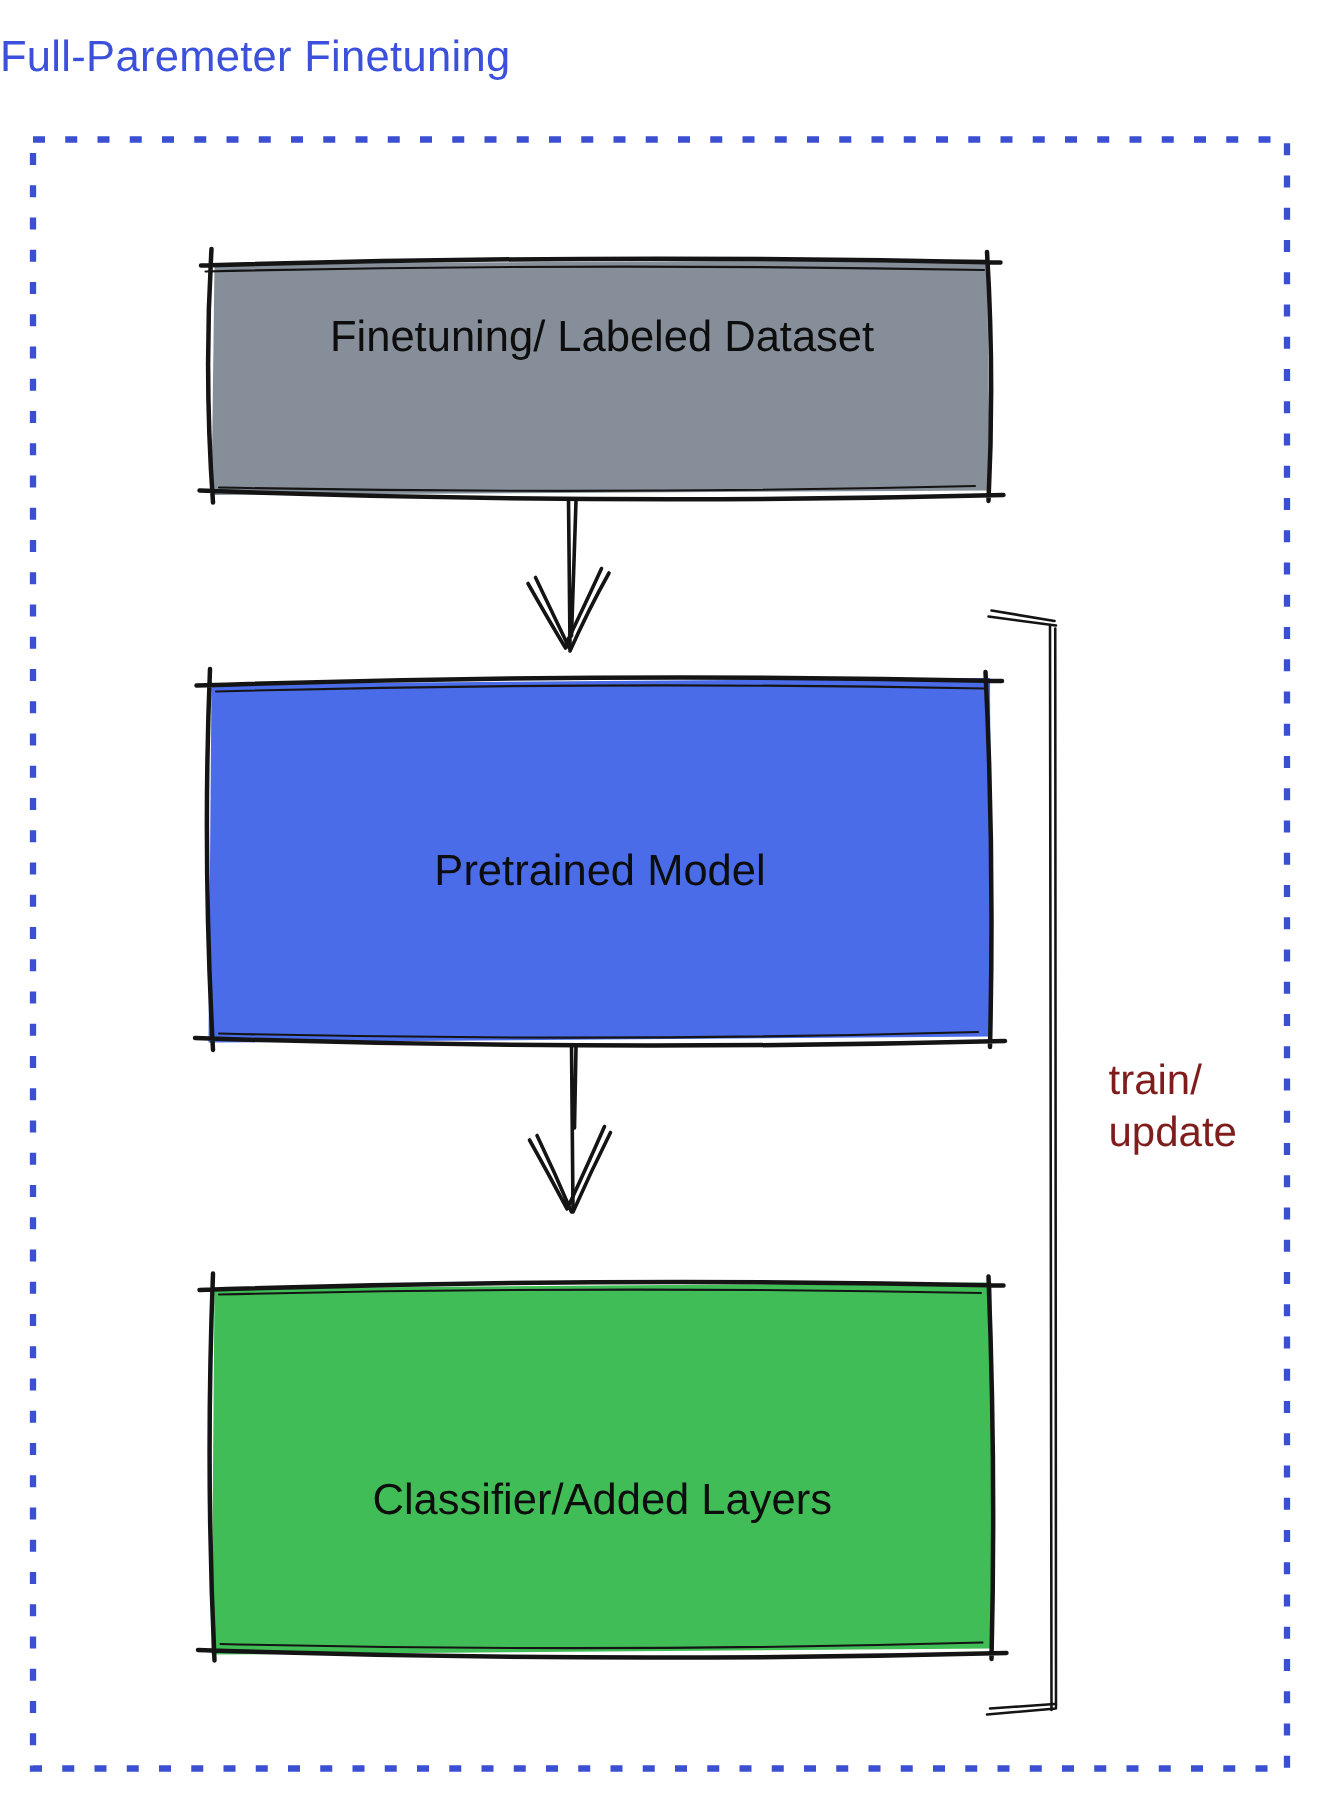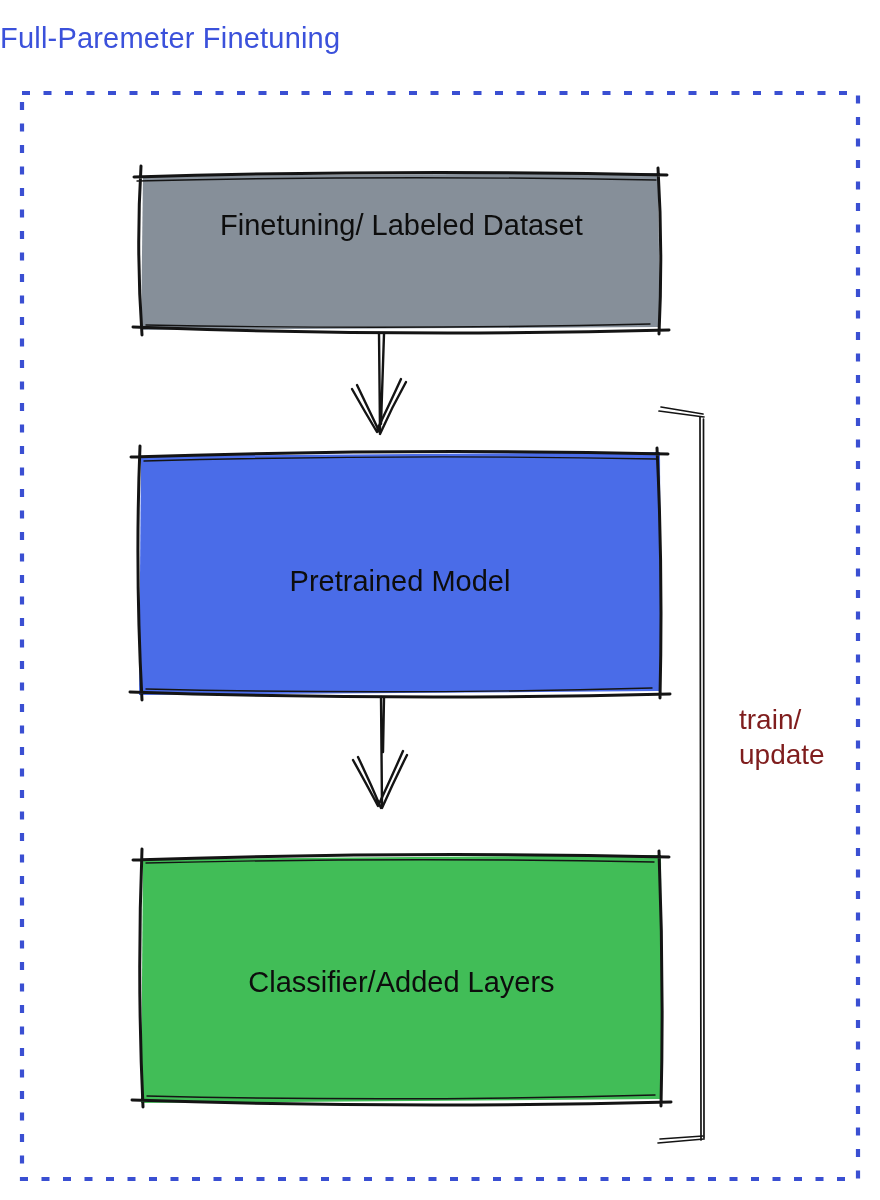--- a/index.html
+++ b/index.html
@@ -37,21 +37,21 @@
     justify-content:flex-start;
     align-items:flex-start;
     margin-left:42px;
   }
   .label-pretrained{
     left:138px;top:452px;width:524px;height:258px;
     justify-content:center;
     align-items:center;
   }
   .label-classifier{
-    left:140px;top:857px;width:523px;height:250px;
+    left:140px;top:875px;width:523px;height:250px;
     justify-content:center;
     align-items:center;
   }
   .annotation{
     position:absolute;
     left:739px;top:702px;width:130px;
     color:#7f1d1d;
     font-size:28px;
     line-height:35px;
     white-space:pre-line;

